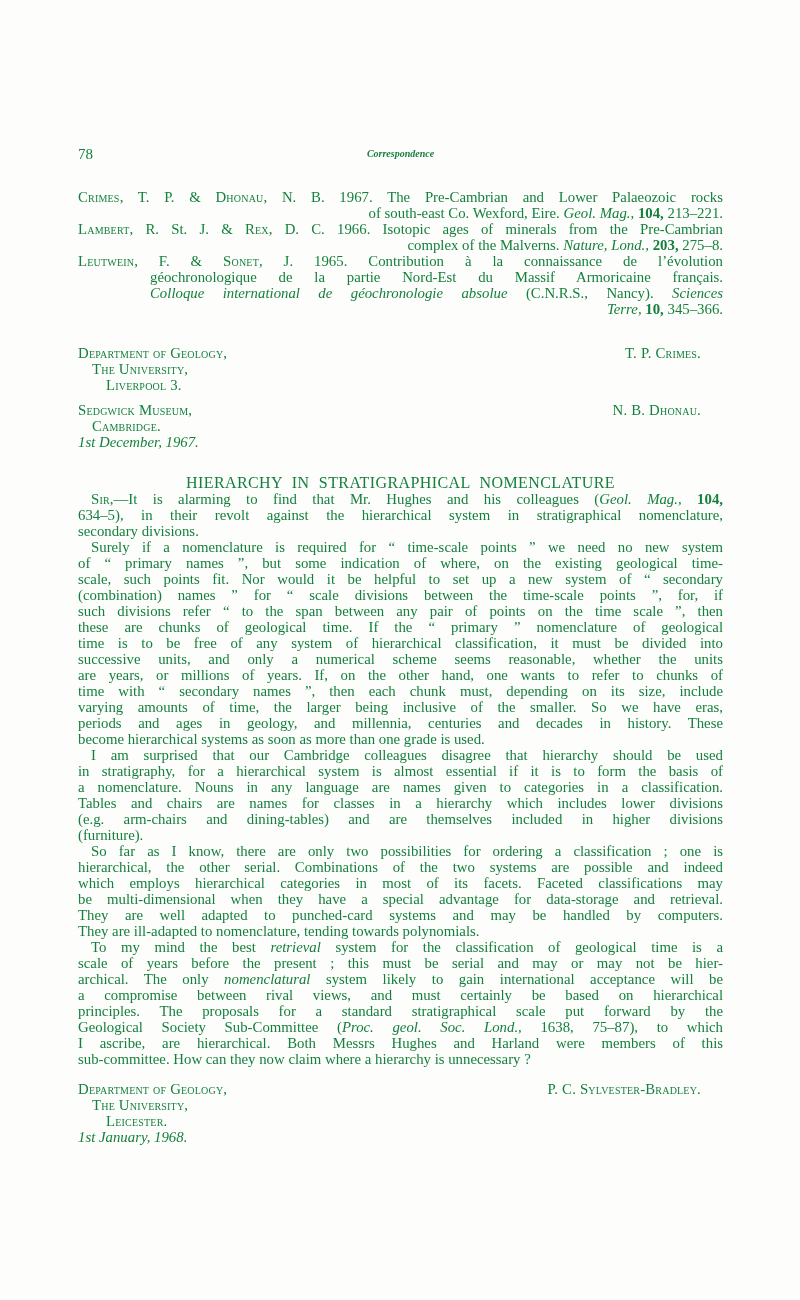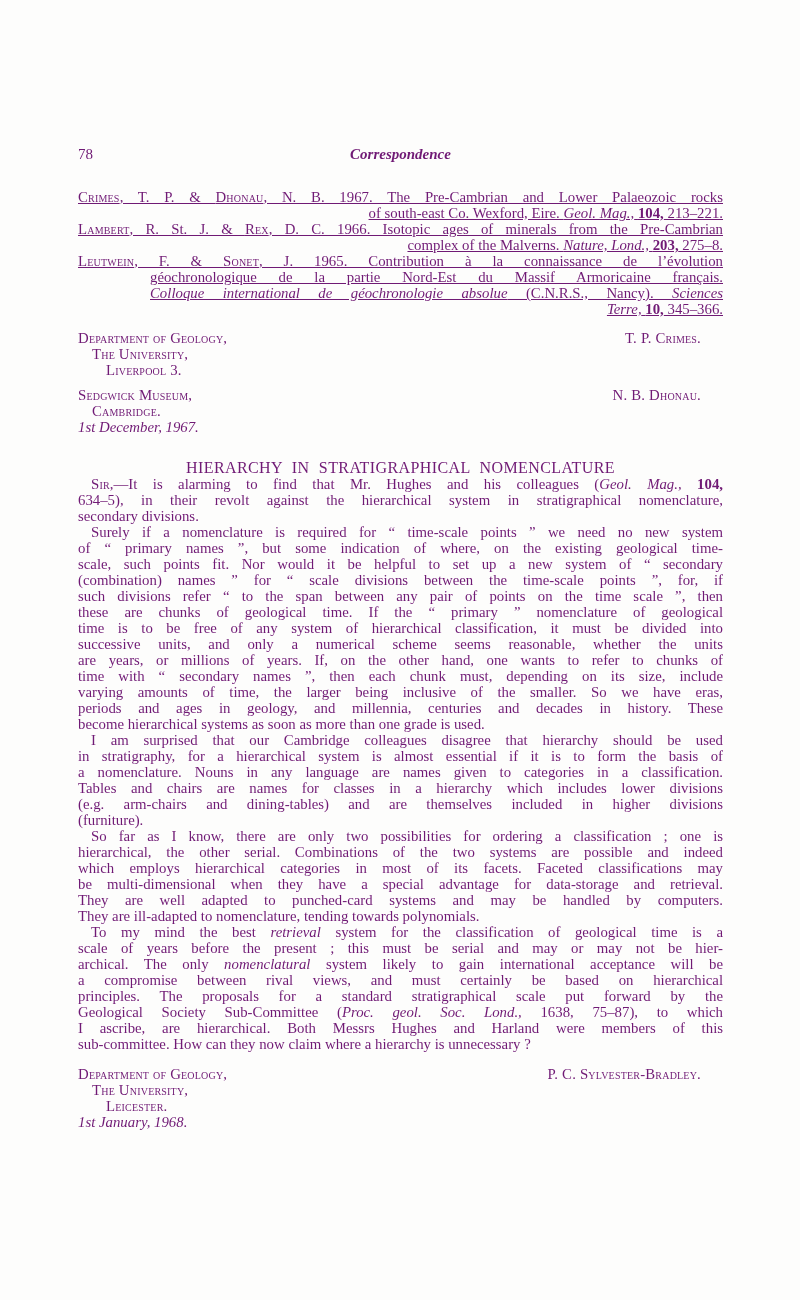--- a/index.html
+++ b/index.html
@@ -3,48 +3,48 @@
 <meta charset="utf-8">
 <style>
   html,body{margin:0;padding:0;}
   body{background:#ffffff;}
   .page{
     position:relative;
     width:800px;height:1300px;
     background:#fdfdfc;
     overflow:hidden;
     font-family:"Liberation Serif","DejaVu Serif",serif;
-    color:#701a75;
+    color:#15803d;
   }
   .content{
     position:absolute;
     left:78px;top:146px;
     width:645px;
   }
   .running-head{position:relative;height:16px;margin-bottom:27px;}
   .pagenum{position:absolute;left:0;top:0;font-size:15px;line-height:16px;}
   .runtitle{
     position:absolute;left:0;right:0;top:0;
     text-align:center;font-style:italic;font-weight:bold;
-    font-size:15px;line-height:16px;
+    font-size:10px;line-height:16px;
   }
   .line{font-size:14.8px;line-height:16px;white-space:normal;}
   .just{text-align:justify;text-align-last:justify;}
   .ind1{padding-left:14px;}
   .ind2{padding-left:28px;}
   .indr{padding-left:72px;text-align:right;}
   .indp{text-indent:13px;}
   .s-i{font-style:italic;}
   .s-b{font-weight:bold;}
   .s-sc{font-variant:small-caps;letter-spacing:.2px;}
   .sig{
     float:right;padding-right:22px;
     font-variant:small-caps;letter-spacing:.2px;
   }
-  .refs{margin-bottom:13px;text-decoration:underline;}
+  .refs{margin-bottom:28px;}
   .addr{margin-bottom:9px;}
   .title{
     margin:25px 0 0 0;
     text-align:center;
     font-size:16px;font-weight:normal;line-height:16px;
     letter-spacing:.4px;word-spacing:5px;
   }
   .body-text{margin:0;}
   .blk{margin:0;}
   .closing{margin-top:14px;}

